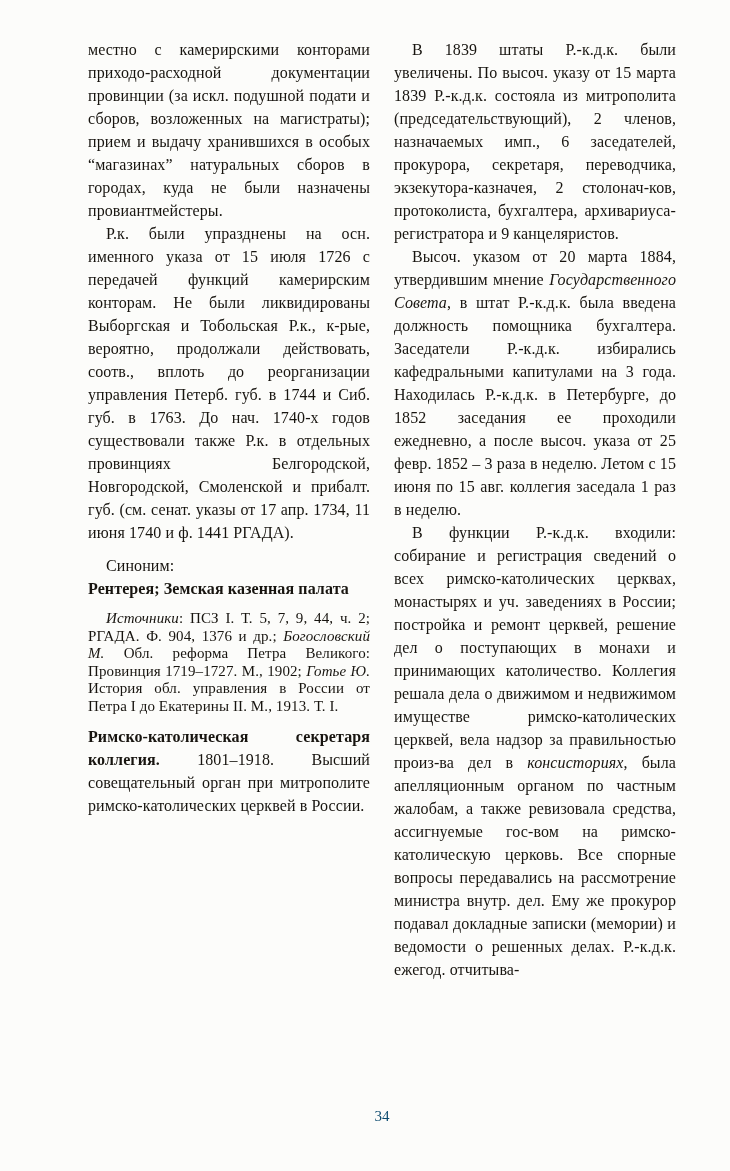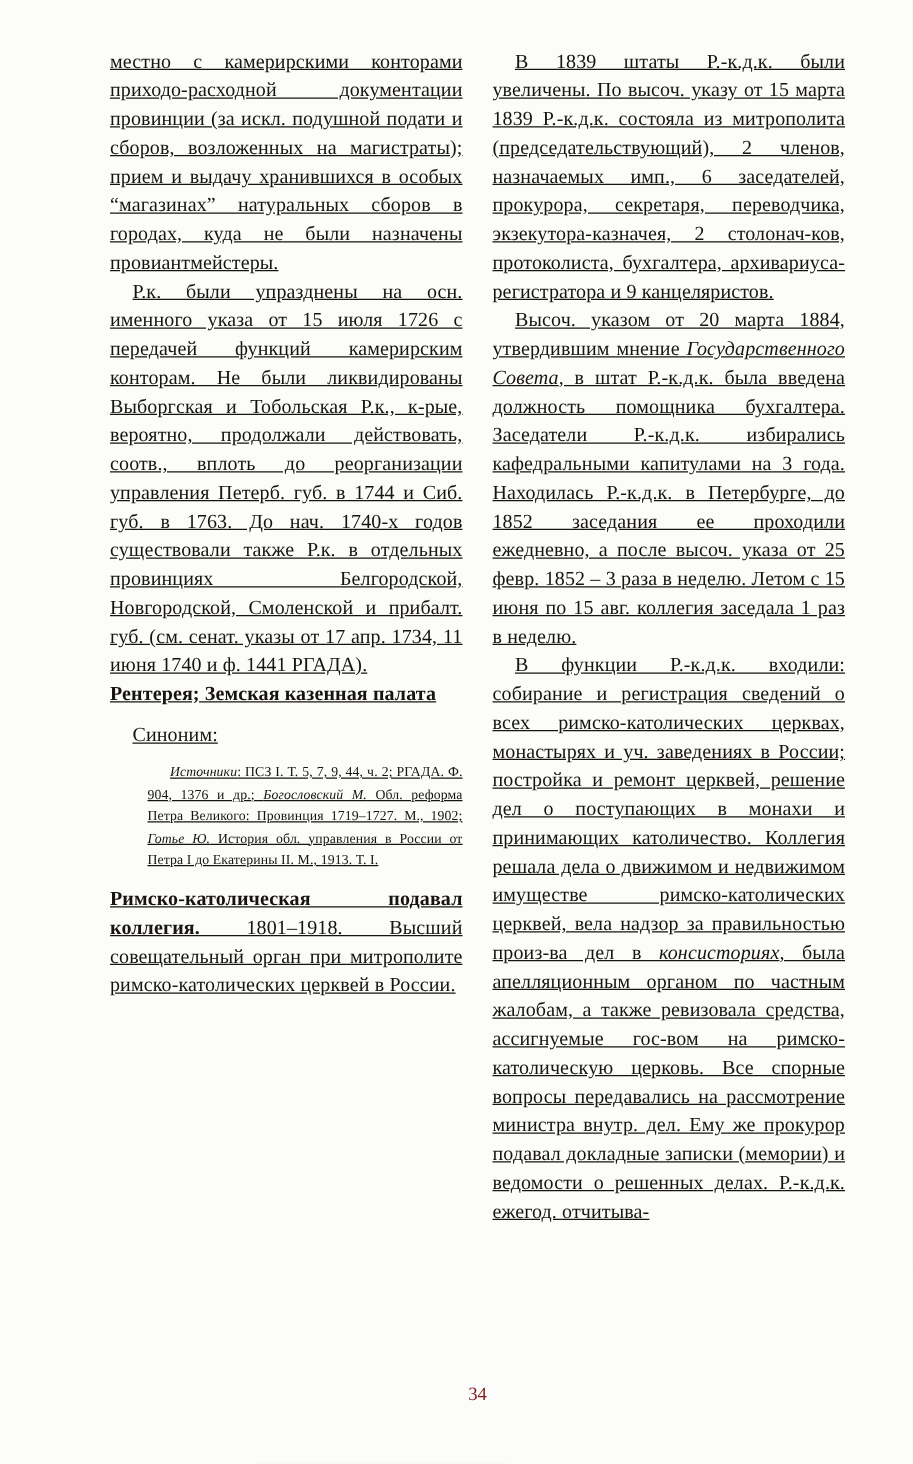--- a/index.html
+++ b/index.html
@@ -14,69 +14,67 @@
     color: #17140f;
   }
   .page {
     box-sizing: border-box;
     position: relative;
     width: 730px;
     height: 1171px;
     background: #fcfcfa;
     padding: 38px 54px 0 88px;
     overflow: hidden;
-    text-decoration: underline;
   }
   .text-block {
     display: flex;
     gap: 24px;
   }
   .column {
     flex: 1 1 0;
     min-width: 0;
   }
   .para {
     margin: 0;
     font-size: 16px;
     line-height: 23px;
     text-align: justify;
     letter-spacing: 0.1px;
   }
   .para.indent { text-indent: 18px; }
   .para.small {
-    font-size: 11px;
+    font-size: 15px;
     line-height: 17.5px;
-    margin-left: 30px;
   }
   .para.gap { margin-top: 10px; }
   .para.align-right { text-align: right; }
   .para b, .para .b { font-weight: bold; }
   .para i, .para .i { font-style: italic; }
   .page-number {
     position: absolute;
     left: 88px;
     right: 54px;
     bottom: 46px;
     text-align: center;
     font-size: 15px;
-    color: #7f1d1d;
+    color: #0c4a6e;
   }
 </style>
 </head>
 <body>
 
 <div class="page">
   <div class="text-block">
     <div class="column">
         <p class="para"><span>местно с камерирскими конторами приходо-расходной документации провинции (за искл. подушной подати и сборов, возложенных на магистраты); прием и выдачу хранившихся в особых “магазинах” натуральных сборов в городах, куда не были назначены провиантмейстеры.</span></p>
         <p class="para indent"><span>Р.к. были упразднены на осн. именного указа от 15 июля 1726 с передачей функций камерирским конторам. Не были ликвидированы Выборгская и Тобольская Р.к., к-рые, вероятно, продолжали действовать, соотв., вплоть до реорганизации управления Петерб. губ. в 1744 и Сиб. губ. в 1763. До нач. 1740-х годов существовали также Р.к. в отдельных провинциях Белгородской, Новгородской, Смоленской и прибалт. губ. (см. сенат. указы от 17 апр. 1734, 11 июня 1740 и ф. 1441 РГАДА).</span></p>
+        <p class="para indent gap"><span>Синоним:</span></p>
         <p class="para"><span class="b">Рентерея; Земская казенная палата</span></p>
-        <p class="para indent gap"><span>Синоним:</span></p>
         <p class="para indent small gap"><span class="i">Источники</span><span>: ПСЗ I. Т. 5, 7, 9, 44, ч. 2; РГАДА. Ф. 904, 1376 и др.; </span><span class="i">Богословский М.</span><span> Обл. реформа Петра Великого: Провинция 1719–1727. М., 1902; </span><span class="i">Готье Ю.</span><span> История обл. управления в России от Петра I до Екатерины II. М., 1913. Т. I.</span></p>
-        <p class="para gap"><span class="b">Римско-католическая подавал коллегия.</span><span> 1801–1918. Высший совещательный орган при митрополите римско-католических церквей в России.</span></p>
+        <p class="para gap"><span class="b">Римско-католическая секретаря коллегия.</span><span> 1801–1918. Высший совещательный орган при митрополите римско-католических церквей в России.</span></p>
       </div>
     <div class="column">
         <p class="para indent"><span>В 1839 штаты Р.-к.д.к. были увеличены. По высоч. указу от 15 марта 1839 Р.-к.д.к. состояла из митрополита (председательствующий), 2 членов, назначаемых имп., 6 заседателей, прокурора, секретаря, переводчика, экзекутора-казначея, 2 столонач-ков, протоколиста, бухгалтера, архивариуса-регистратора и 9 канцеляристов.</span></p>
         <p class="para indent"><span>Высоч. указом от 20 марта 1884, утвердившим мнение </span><span class="i">Государственного Совета</span><span>, в штат Р.-к.д.к. была введена должность помощника бухгалтера. Заседатели Р.-к.д.к. избирались кафедральными капитулами на 3 года. Находилась Р.-к.д.к. в Петербурге, до 1852 заседания ее проходили ежедневно, а после высоч. указа от 25 февр. 1852 – 3 раза в неделю. Летом с 15 июня по 15 авг. коллегия заседала 1 раз в неделю.</span></p>
         <p class="para indent"><span>В функции Р.-к.д.к. входили: собирание и регистрация сведений о всех римско-католических церквах, монастырях и уч. заведениях в России; постройка и ремонт церквей, решение дел о поступающих в монахи и принимающих католичество. Коллегия решала дела о движимом и недвижимом имуществе римско-католических церквей, вела надзор за правильностью произ-ва дел в </span><span class="i">консисториях</span><span>, была апелляционным органом по частным жалобам, а также ревизовала средства, ассигнуемые гос-вом на римско-католическую церковь. Все спорные вопросы передавались на рассмотрение министра внутр. дел. Ему же прокурор подавал докладные записки (мемории) и ведомости о решенных делах. Р.-к.д.к. ежегод. отчитыва-</span></p>
       </div>
   </div>
   <div class="page-number">34</div>
 </div>
 

